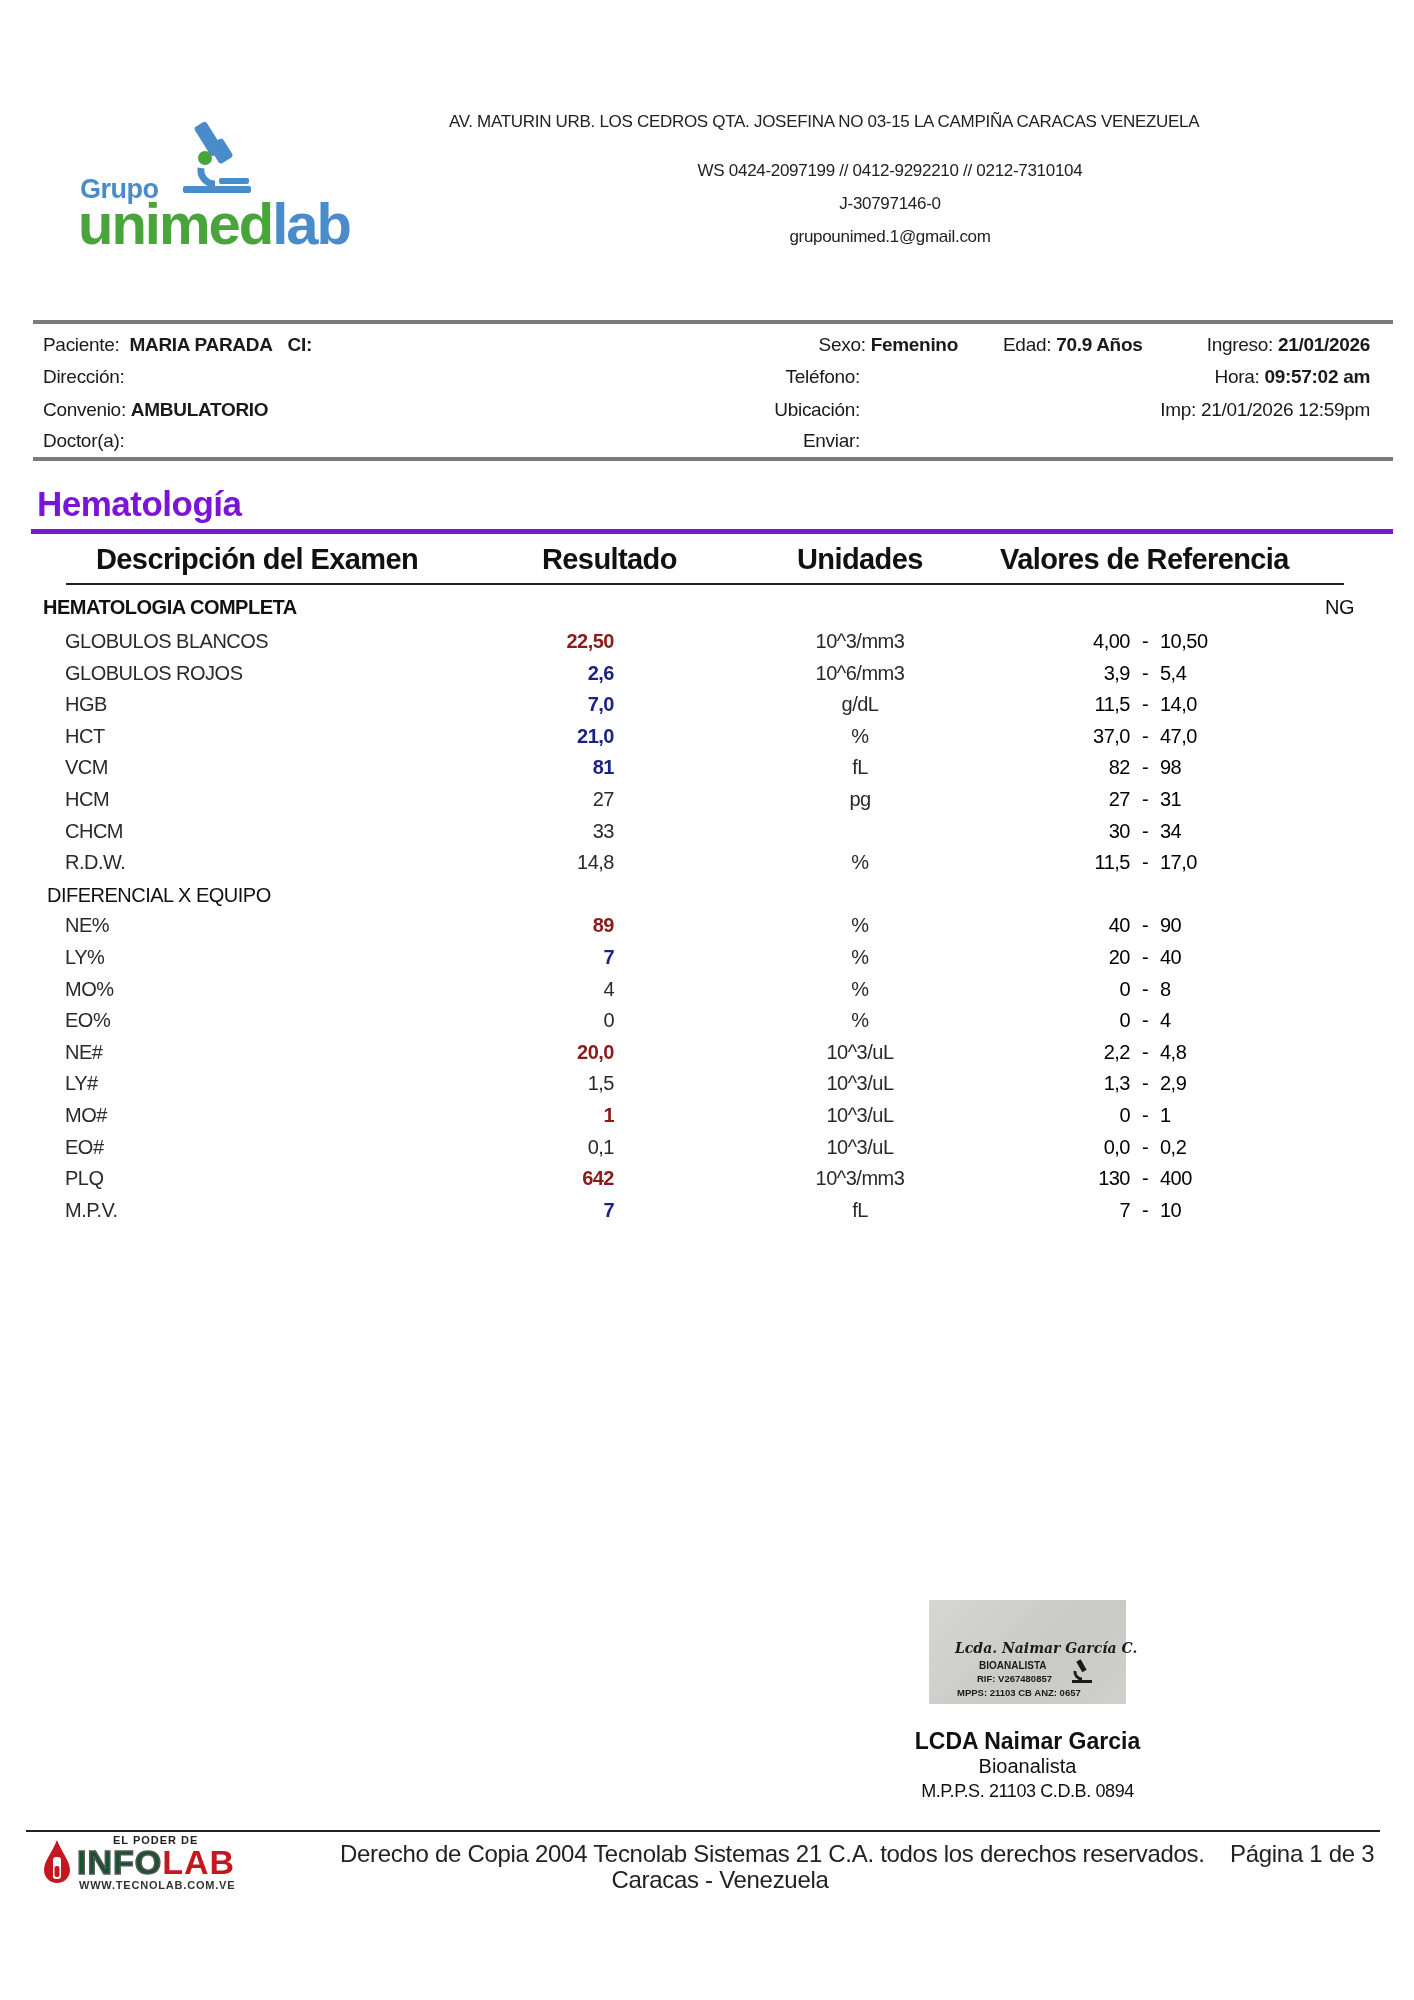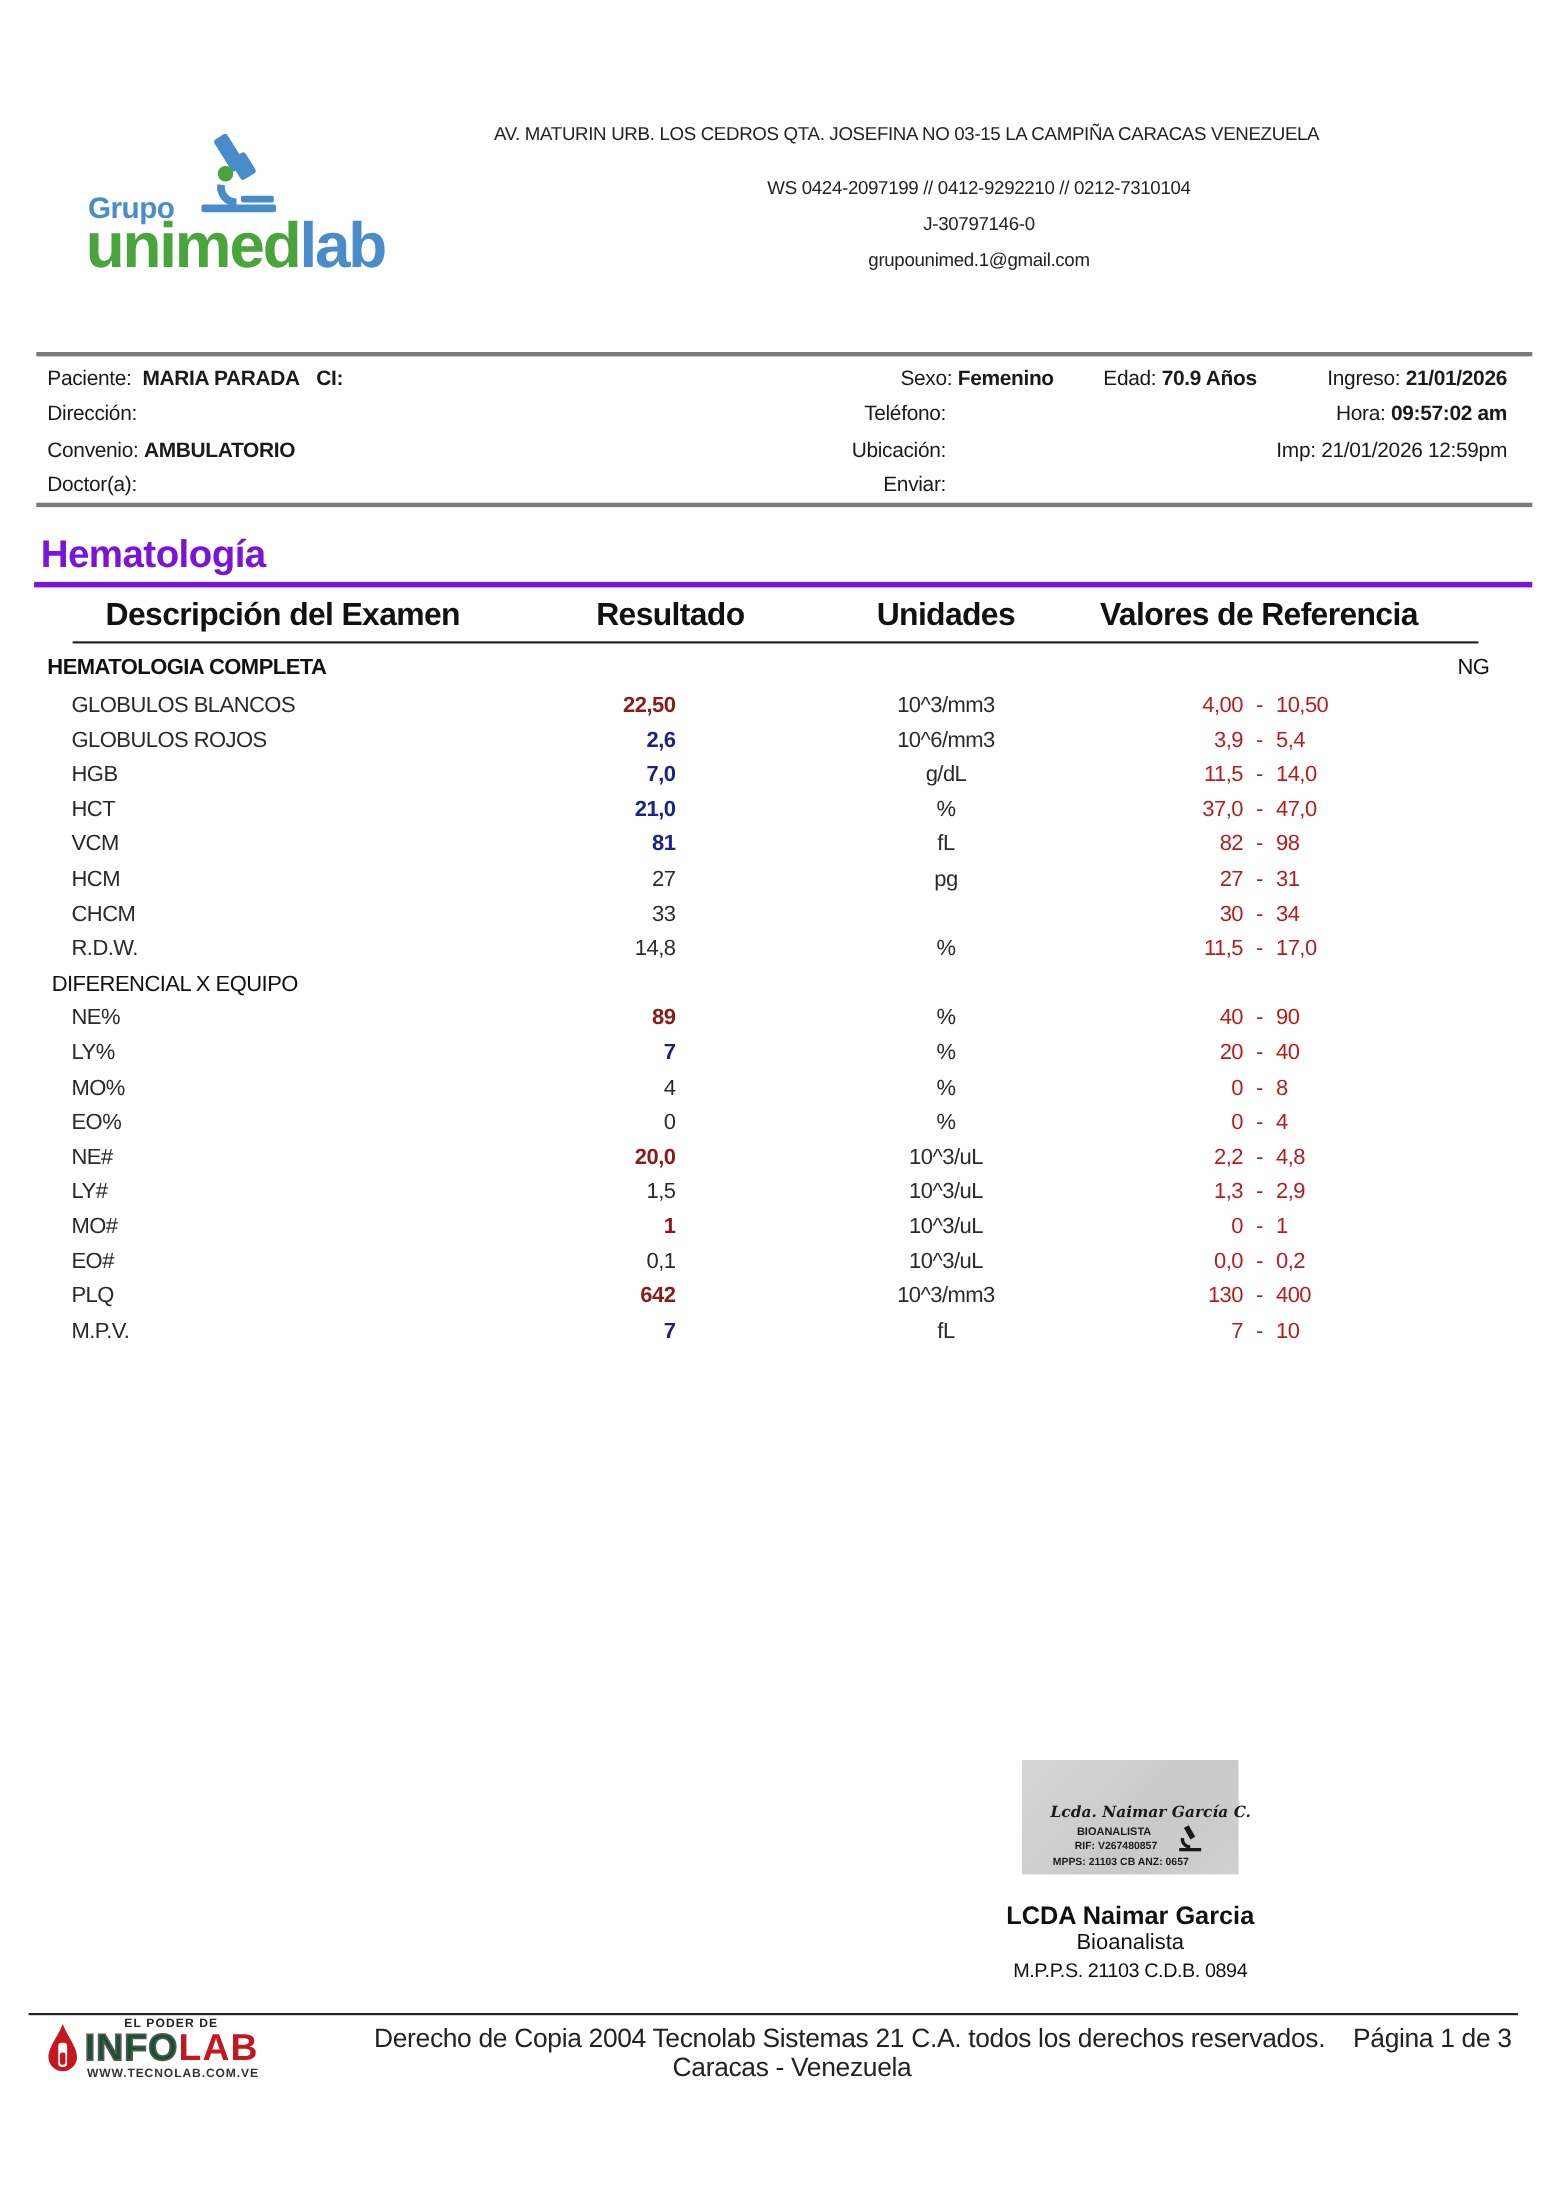--- a/index.html
+++ b/index.html
@@ -33,21 +33,21 @@
   .grp { position: absolute; font-size: 20px; color: #111; white-space: nowrap; letter-spacing: -0.5px; }
   .grp.bold { font-weight: bold; }
 
   .row { position: absolute; left: 0; width: 1414px; height: 31px; }
   .row .name { position: absolute; left: 65px; font-size: 20px; color: #2a2a2a; white-space: nowrap; letter-spacing: -0.5px; }
   .row .res { position: absolute; right: 800px; font-size: 20px; text-align: right; white-space: nowrap; letter-spacing: -0.5px; }
   .row .res.high { color: #8b1a1a; font-weight: bold; }
   .row .res.low { color: #1c2382; font-weight: bold; }
   .row .res.normal { color: #2a2a2a; }
   .row .unit { position: absolute; left: 760px; width: 200px; text-align: center; font-size: 20px; color: #2a2a2a; white-space: nowrap; letter-spacing: -0.5px; }
-  .row .ref { position: absolute; left: 1030px; width: 230px; text-align: center; font-size: 20px; color: #b91c1c; white-space: nowrap; letter-spacing: -0.5px; }
+  .row .ref { position: absolute; left: 1030px; width: 230px; text-align: center; font-size: 20px; color: #000000; white-space: nowrap; letter-spacing: -0.5px; }
   .row .ref span { display: inline-block; }
   .row .ref .lo { width: 82px; text-align: right; }
   .row .ref .dash { width: 30px; text-align: center; }
   .row .ref .hi { width: 82px; text-align: left; }
 
   
   #stamp { left: 929px; top: 1600px; width: 197px; height: 104px; background: linear-gradient(135deg,#d6d6d3,#c9c9c6 60%,#d0d0cd); }
   #stamp .s1 { position: absolute; left: 26px; top: 40px; font-family: "DejaVu Serif", serif; font-style: italic; font-weight: bold; font-size: 14px; color: #1a1a1a; white-space: nowrap; }
   #stamp .s2 { position: absolute; left: 50px; top: 60px; font-size: 10px; font-weight: bold; color: #1a1a1a; }
   #stamp .s3 { position: absolute; left: 48px; top: 73px; font-size: 9.5px; font-weight: bold; color: #1a1a1a; }

